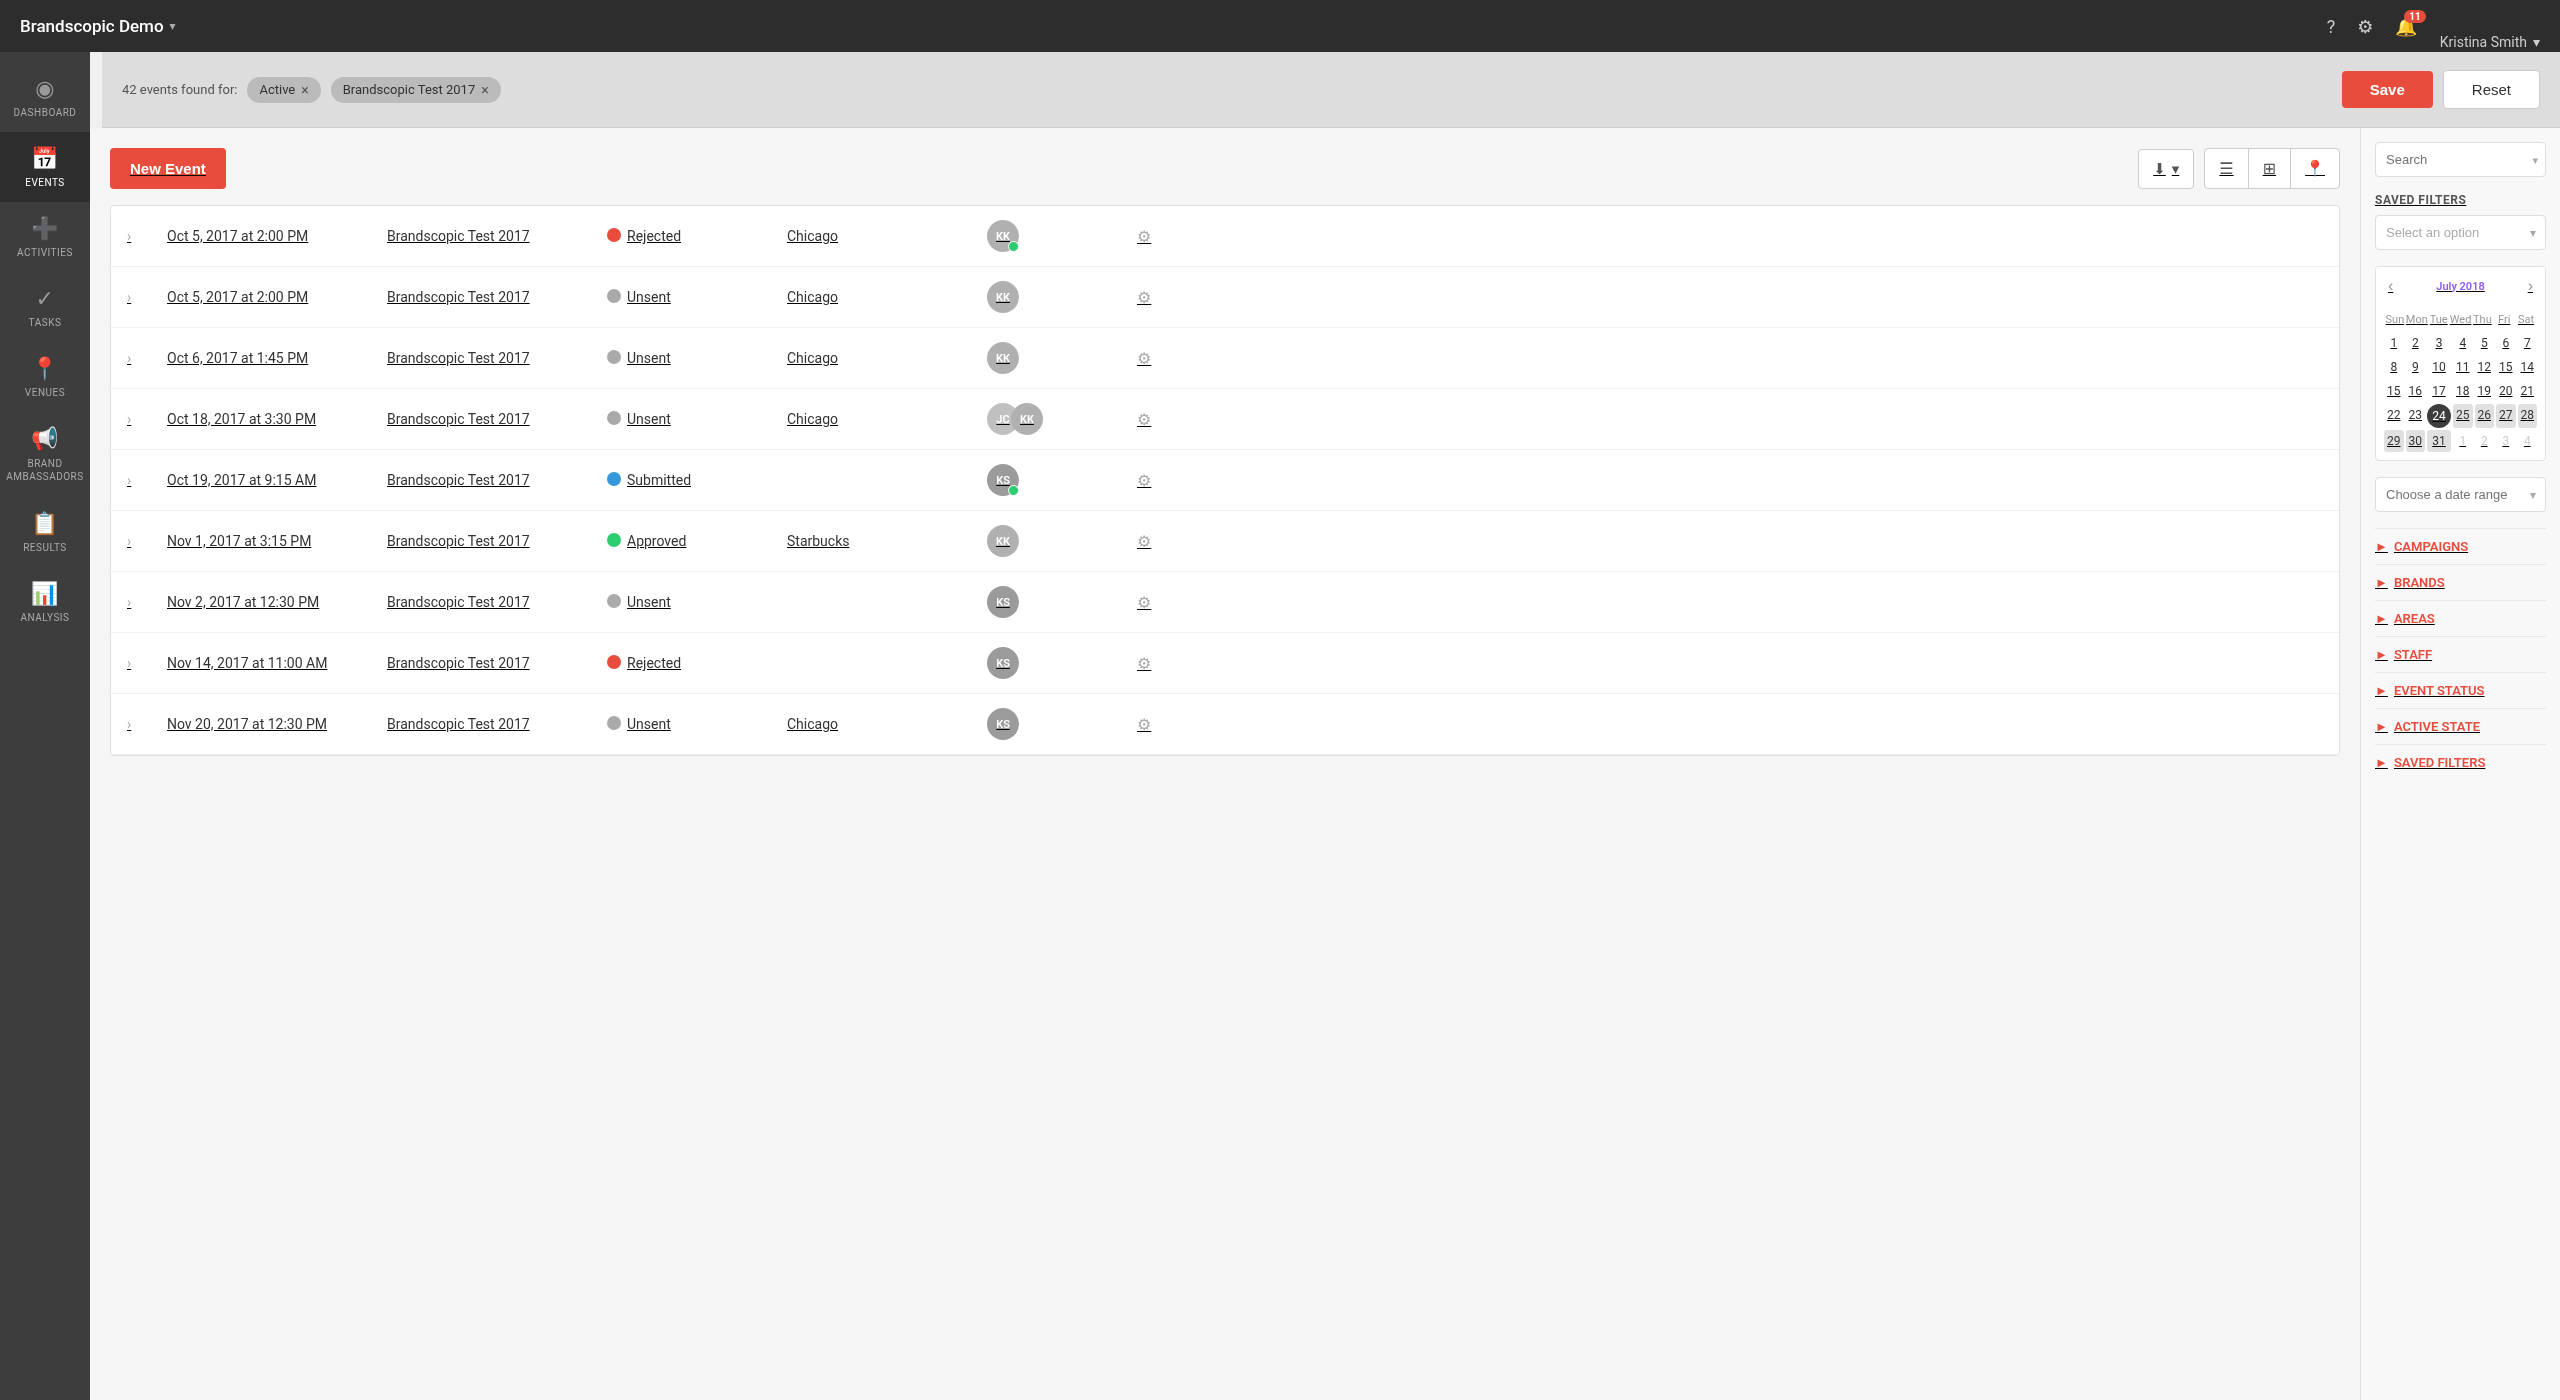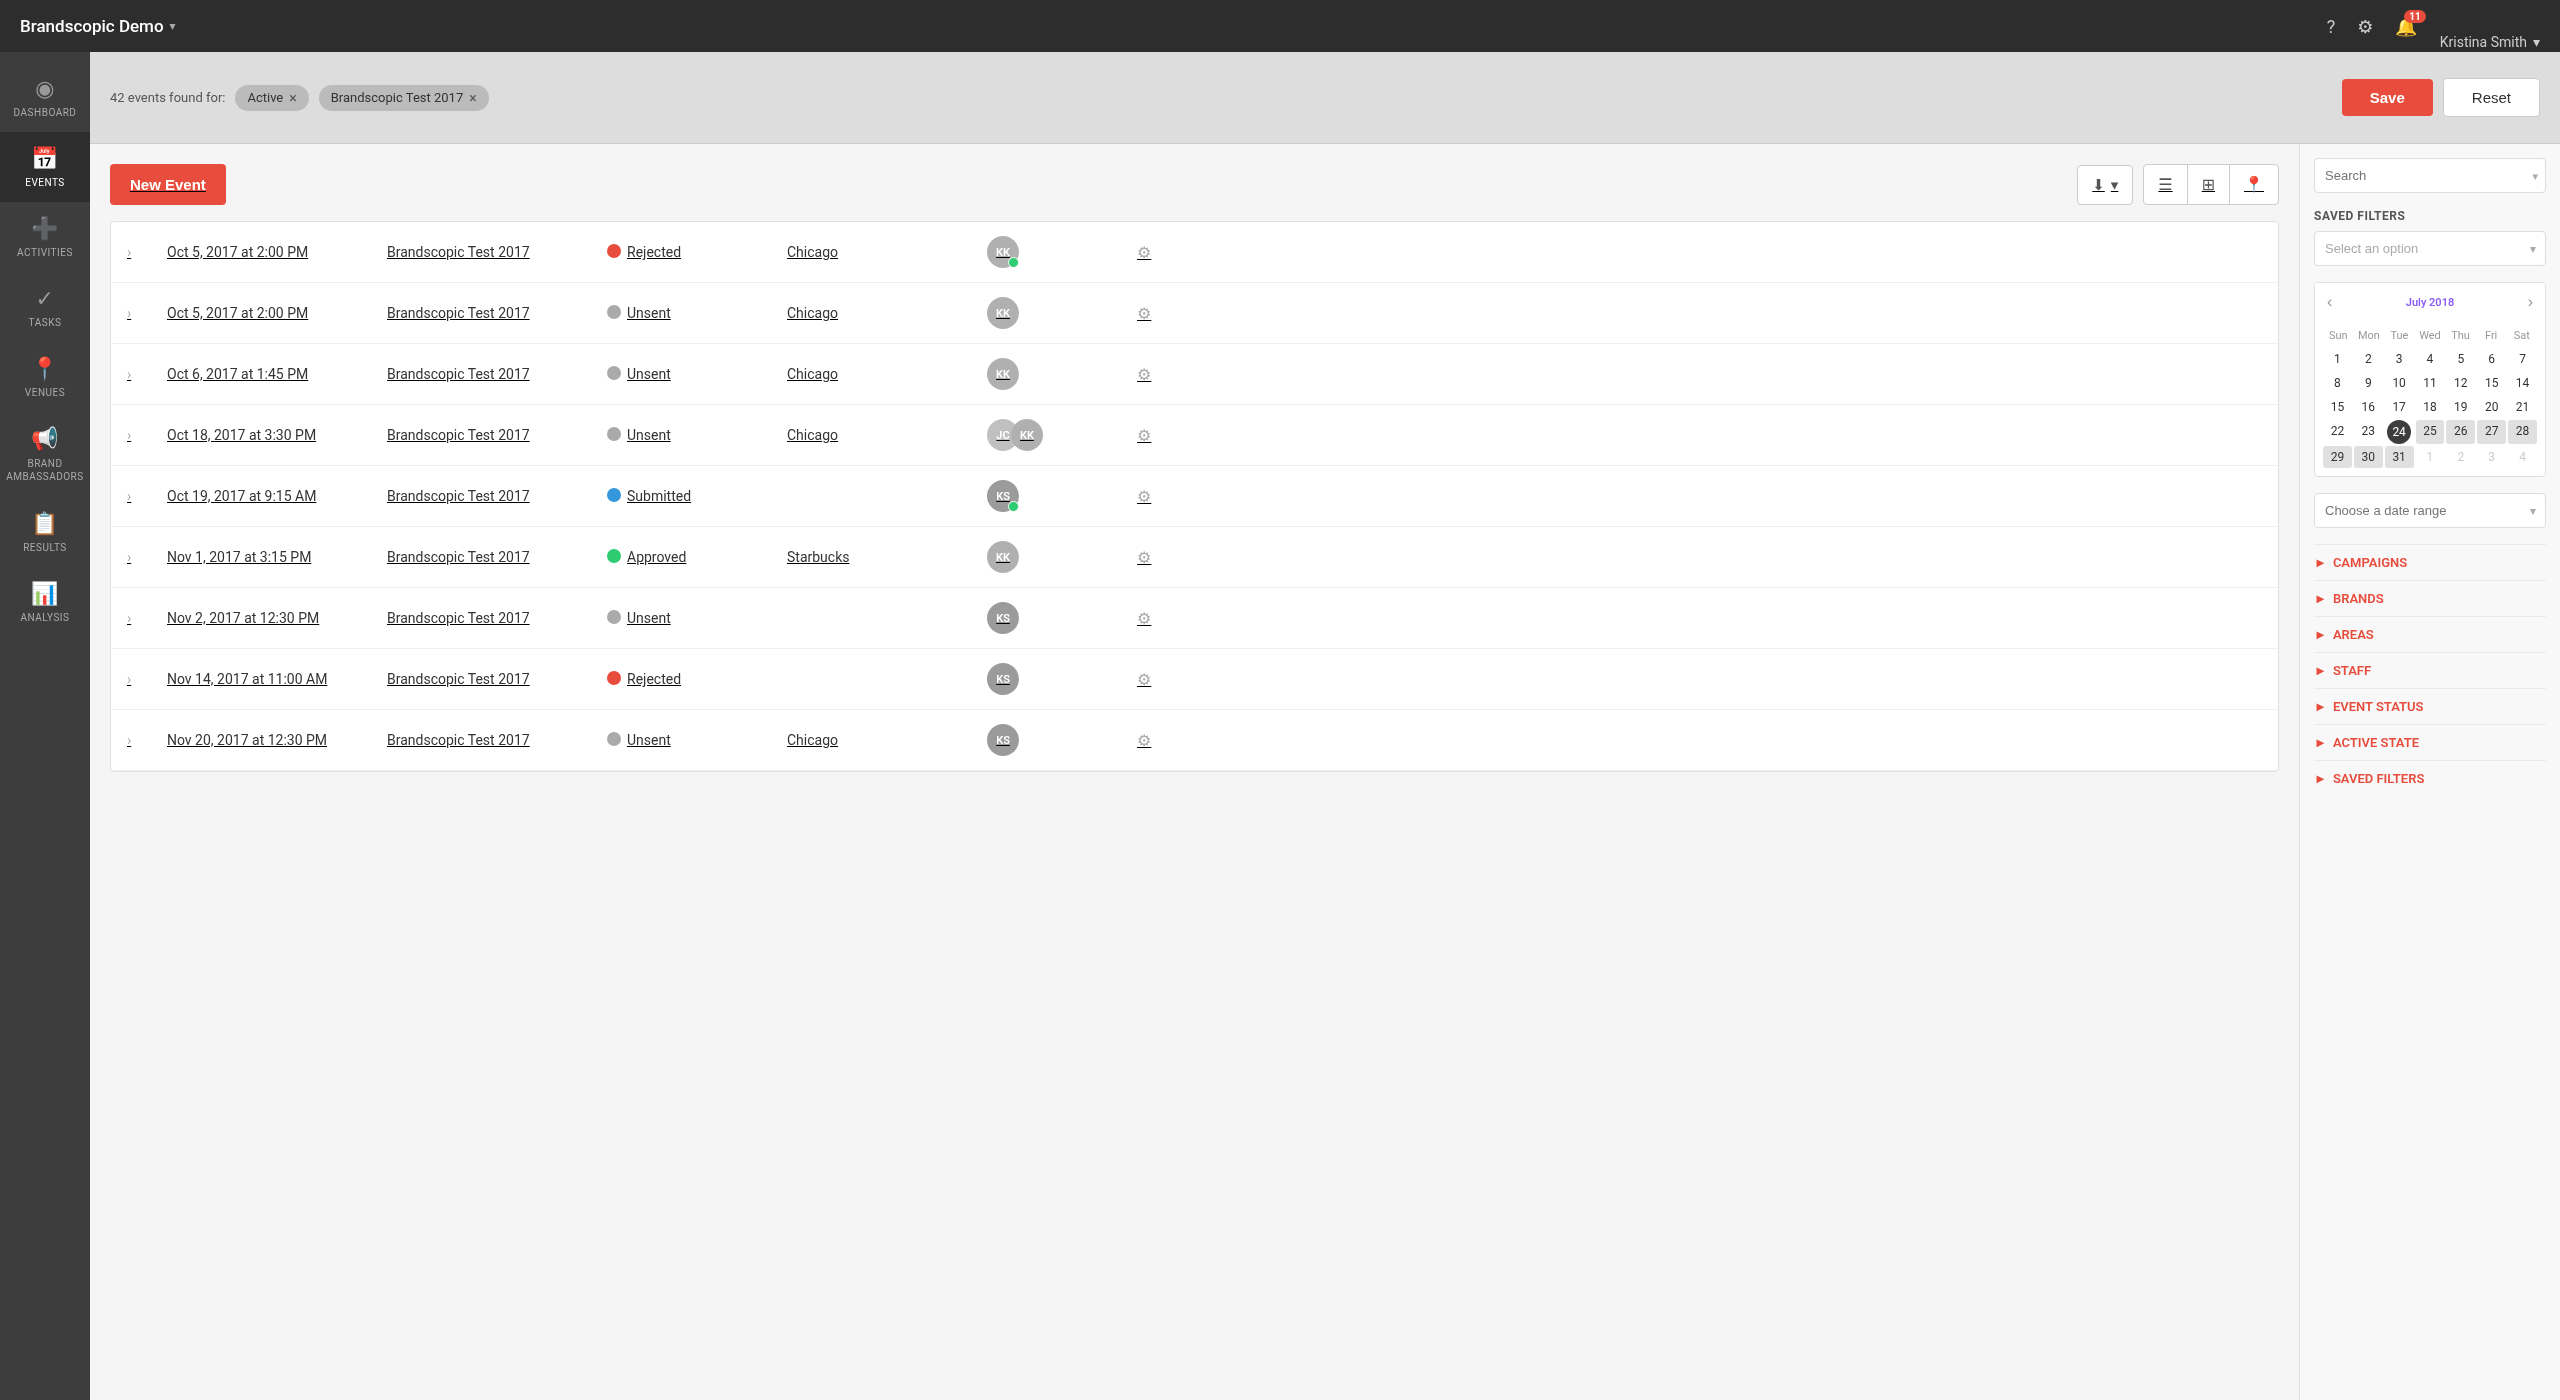--- a/index.html
+++ b/index.html
@@ -68,26 +68,27 @@
     }
     .sidebar-item.active { background: #2d2d2d; color: white; }
     .sidebar-item .icon { font-size: 22px; }
 
     
     .content-area { flex: 1; display: flex; flex-direction: column; overflow: hidden; }
 
     
     .filter-bar {
       background: #ddd;
-      padding: 26px 20px;
+      padding: 18px 20px;
       display: flex;
       align-items: center;
       gap: 10px;
       flex-shrink: 0;
       border-bottom: 1px solid #ccc;
+      margin-left: 12px;
     }
     .filter-bar-text { font-size: 13px; color: #555; }
     .filter-tag {
       background: #bbb;
       border-radius: 20px;
       padding: 5px 12px;
       font-size: 13px;
       color: #333;
       display: flex;
       align-items: center;
@@ -227,26 +228,27 @@
       bottom: 0; right: 0;
       width: 9px; height: 9px;
       background: #2ecc71;
       border-radius: 50%;
       border: 1px solid white;
     }
     .gear-icon { color: #aaa; cursor: pointer; font-size: 16px; }
 
     
     .right-panel {
-      width: 261px;
+      width: 200px;
       background: #f8f8f8;
       border-left: 1px solid #e0e0e0;
       overflow-y: auto;
       flex-shrink: 0;
       padding: 14px;
+      text-decoration: underline;
     }
 
     
     .search-box {
       position: relative;
       margin-bottom: 16px;
     }
     .search-box input {
       width: 100%;
       padding: 9px 32px 9px 10px;

